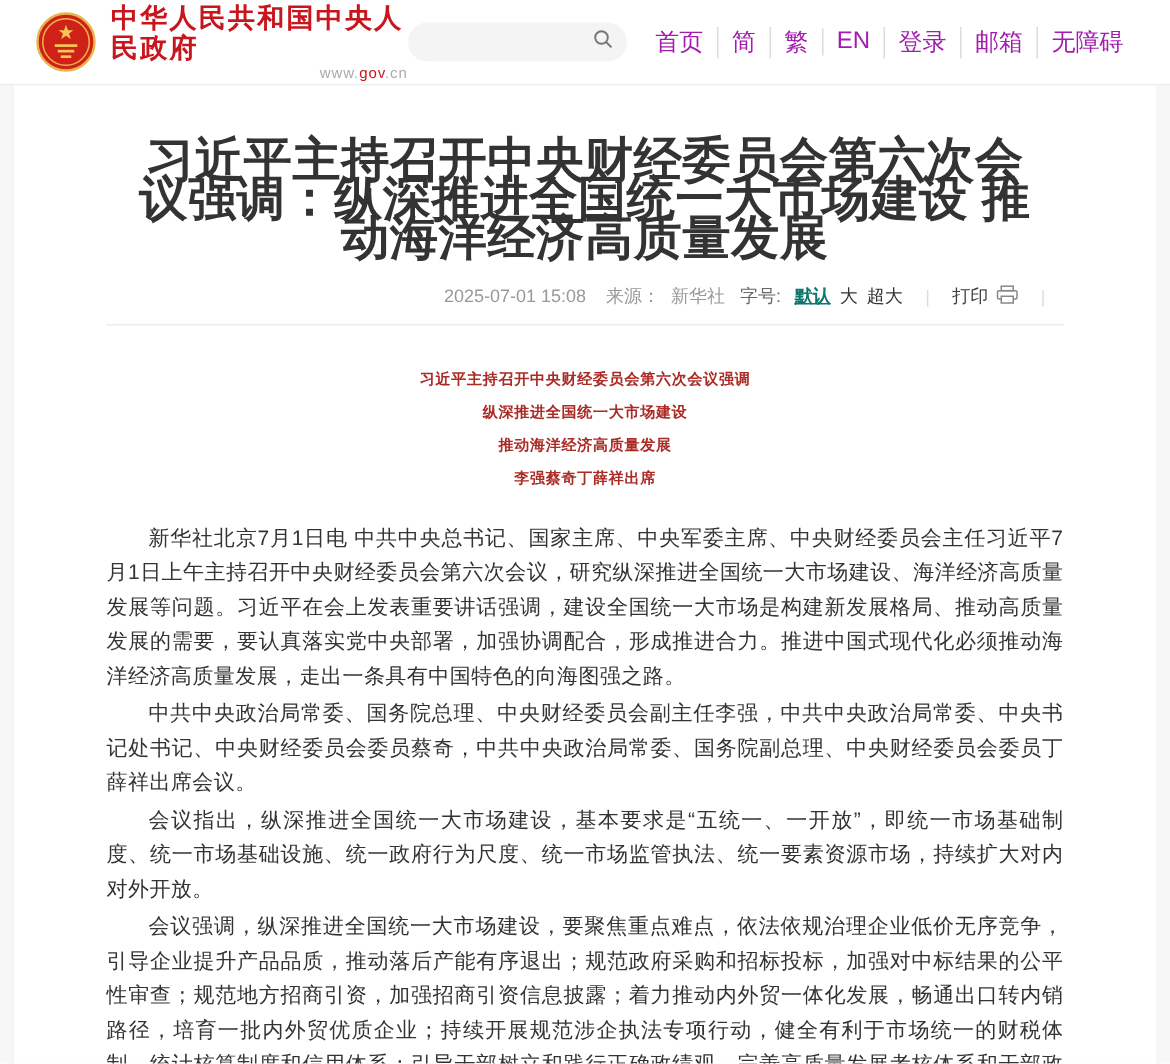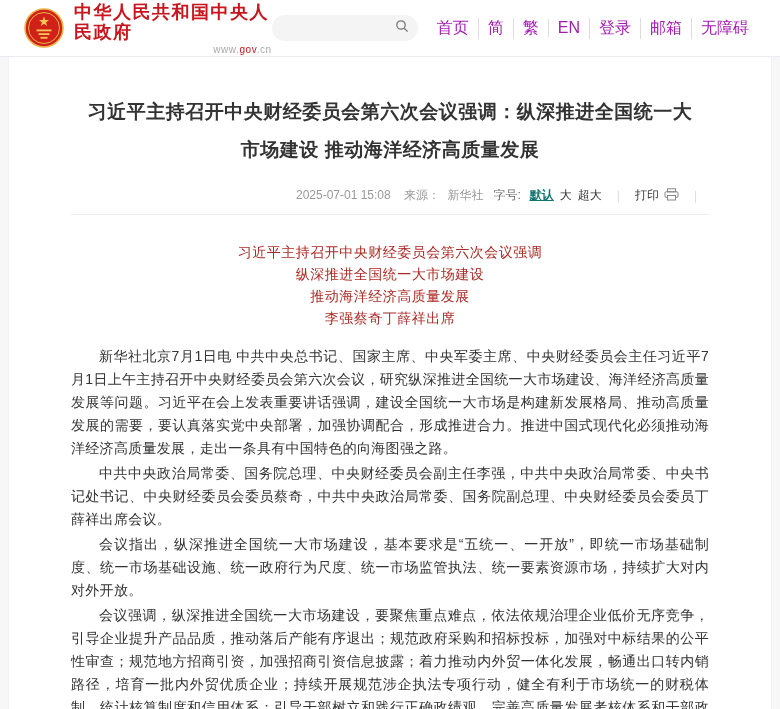--- a/index.html
+++ b/index.html
@@ -65,24 +65,24 @@
     background: #ffffff;
     border-left: 1px solid #f1f1f1;
     border-right: 1px solid #f1f1f1;
     min-height: 652px;
     padding: 36px 62px 40px 62px;
   }
   .article-title {
     max-width: 612px;
     margin: 0 auto;
     text-align: center;
-    font-size: 19px;
+    font-size: 32px;
     font-weight: bold;
     color: #333;
-    line-height: 38px;
+    line-height: 26px;
     letter-spacing: 0.5px;
   }
   .meta-row {
     margin-top: 18px;
     display: flex;
     align-items: center;
     justify-content: flex-end;
     font-size: 12px;
     color: #999;
   }
@@ -103,22 +103,22 @@
   .divider {
     border: none;
     border-top: 1px solid #ececec;
     margin-top: 10px;
   }
   
   .article-body { margin-top: 26px; }
   .headline {
     text-align: center;
     color: #ab2b26;
-    font-weight: normal;
-    font-size: 14px;
+    font-weight: bold;
+    font-size: 10px;
     line-height: 22px;
     letter-spacing: 0.5px;
   }
   .para {
     font-size: 14px;
     color: #333;
     line-height: 23px;
     text-indent: 2em;
     text-align: justify;
     letter-spacing: 0.3px;

